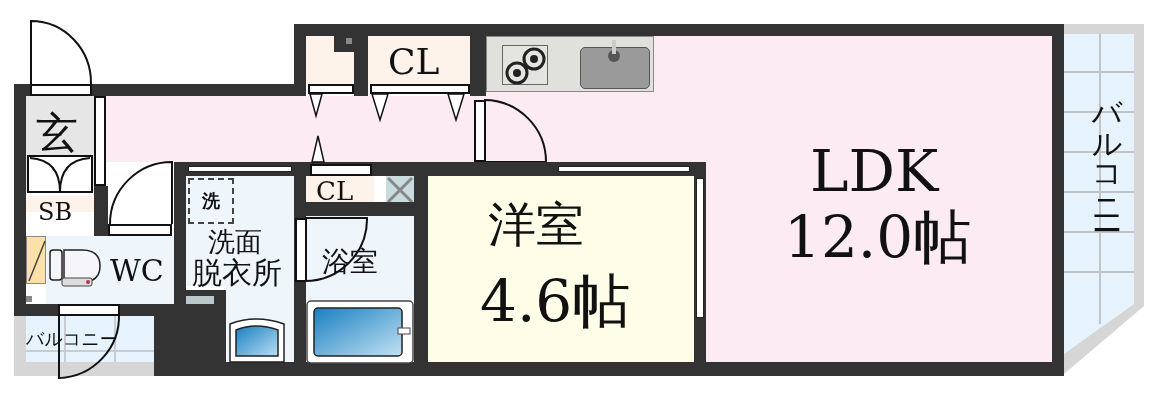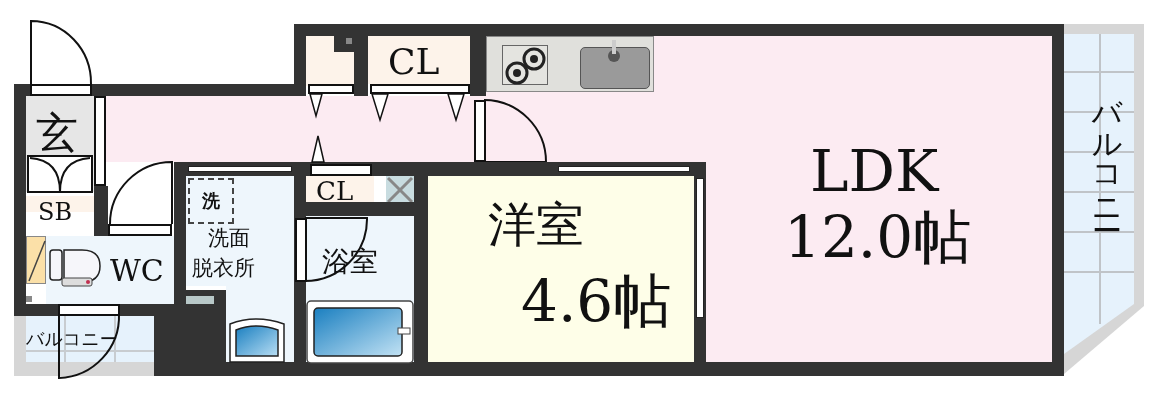--- a/index.html
+++ b/index.html
@@ -132,22 +132,22 @@
 <svg width="70" height="70" style="left:57px;top:314px;">
   <path d="M2,0 L2,64 A62,62 0 0 0 62,0" fill="none" stroke="#111" stroke-width="2"></path>
 </svg>
 
 <div class="abs wall" style="left:174px;top:162px;width:12px;height:150px;"></div>
 <div class="abs" style="left:186px;top:176px;width:108px;height:110px;background:#eef6fc;"></div>
 <div class="abs" style="left:226px;top:286px;width:68px;height:76px;background:#eef6fc;"></div>
 <div class="abs" style="left:188px;top:178px;width:46px;height:46px;border:2px dashed #444;">
   <div class="lbl" style="left:12px;top:12px;font-size:18px;font-weight:bold;font-family:'DejaVu Sans',sans-serif;">洗</div>
 </div>
-<div class="lbl" style="left:208px;top:228px;font-size:21px;">洗面</div>
-<div class="lbl" style="left:192px;top:258px;font-size:21px;">脱衣所</div>
+<div class="lbl" style="left:208px;top:228px;font-size:27px;">洗面</div>
+<div class="lbl" style="left:192px;top:258px;font-size:30px;">脱衣所</div>
 <div class="abs" style="left:186px;top:296px;width:28px;height:8px;background:#b8c8c8;"></div>
 <svg width="60" height="50" style="left:228px;top:314px;">
   <path d="M2,48 L2,10 Q28,0 56,10 L56,48 Z" fill="#fff" stroke="#222" stroke-width="1.5"></path>
   <defs>
       <linearGradient id="wg" x1="0" y1="0" x2="1" y2="1">
         <stop offset="0" stop-color="#1a7fc0"></stop>
         <stop offset="1" stop-color="#b8def4"></stop>
       </linearGradient>
     </defs>
   <path d="M8,42 L8,16 Q28,8 50,16 L50,42 Z" fill="url(#wg)" stroke="#222" stroke-width="1.5"></path>
@@ -187,15 +187,15 @@
   <rect x="1" y="1" width="106" height="62" rx="4" fill="#fff" stroke="#444" stroke-width="1.5"></rect>
   <rect x="8" y="8" width="88" height="48" rx="4" fill="url(#bg)" stroke="#222" stroke-width="1.5"></rect>
   <rect x="92" y="28" width="12" height="6" fill="#fff" stroke="#444"></rect>
 </svg>
 
 <div class="abs" style="left:428px;top:176px;width:266px;height:186px;background:#fefee8;"></div>
 <div class="abs wall" style="left:694px;top:162px;width:12px;height:200px;"></div>
 <div class="abs" style="left:558px;top:166px;width:132px;height:6px;background:#fff;border:1px solid #222;"></div>
 <div class="abs" style="left:696px;top:178px;width:8px;height:140px;background:#fff;border:1px solid #222;"></div>
 <div class="lbl" style="left:488px;top:200px;font-size:48px;">洋室</div>
-<div class="lbl" style="left:480px;top:272px;font-size:58px;margin-left:41px;">4.6帖</div>
+<div class="lbl" style="left:480px;top:272px;font-size:58px;">4.6帖</div>
 
 <div class="abs" style="left:188px;top:166px;width:104px;height:6px;background:#fff;border:1px solid #222;"></div>
 
 </body></html>

